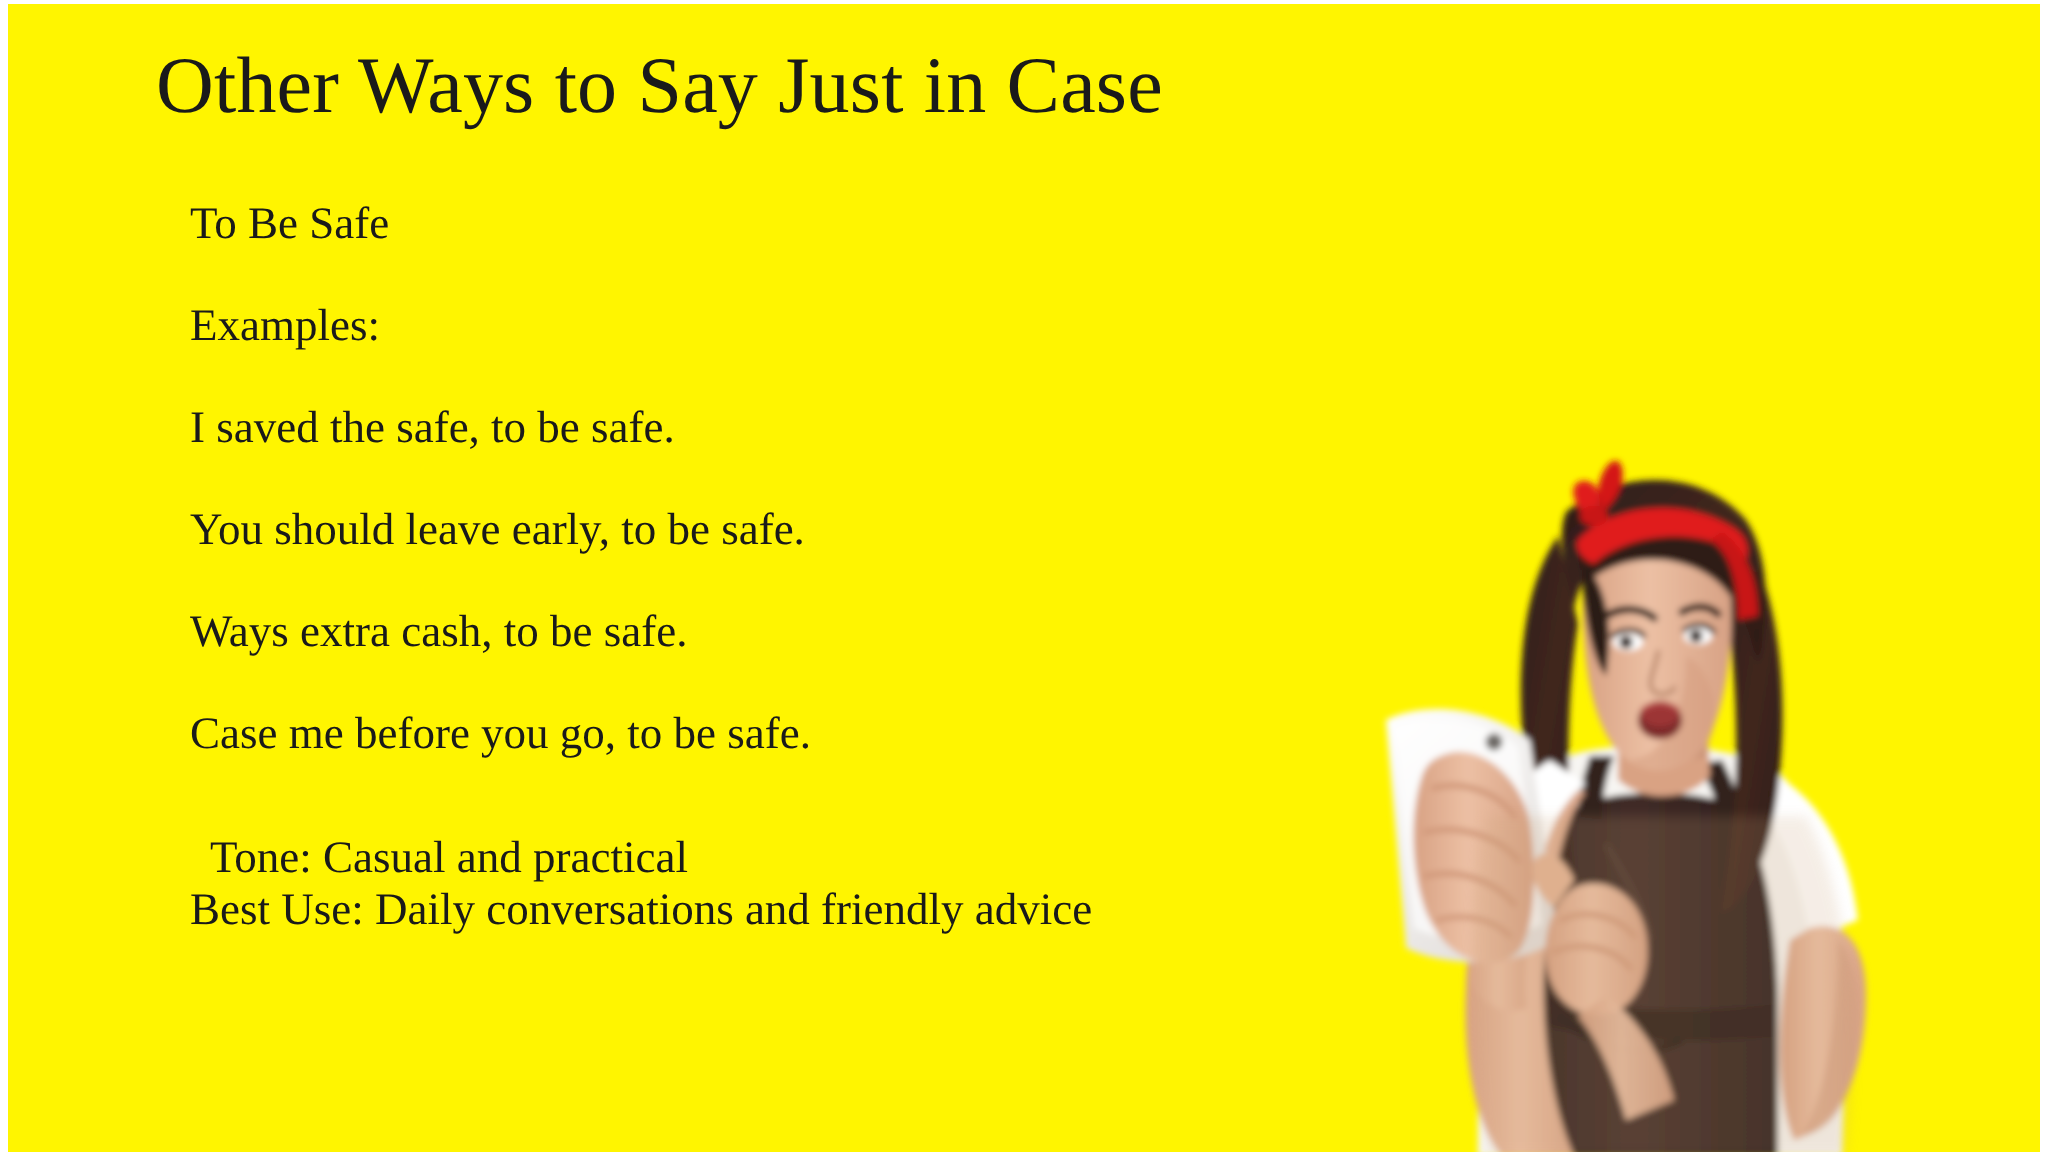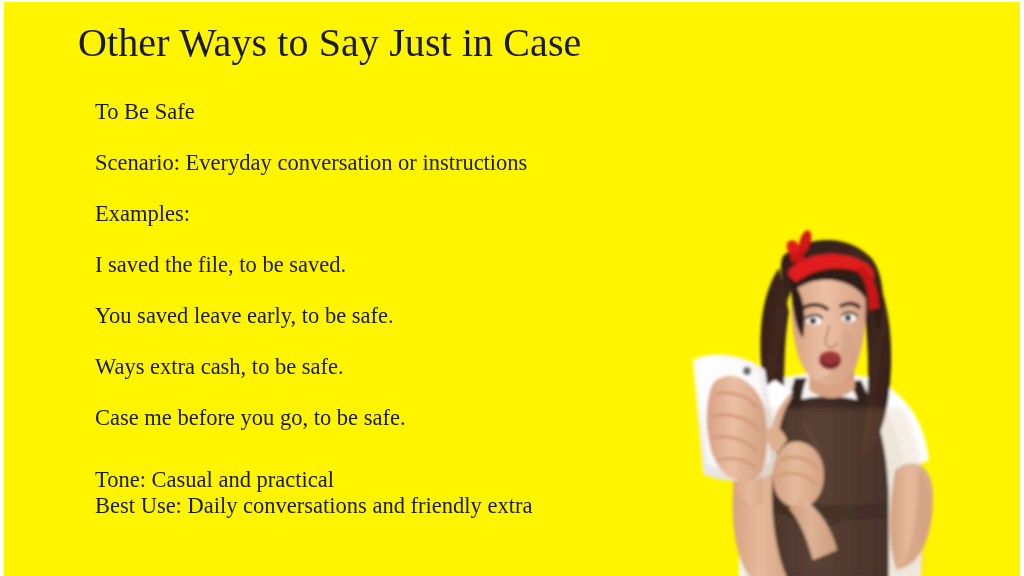--- a/index.html
+++ b/index.html
@@ -51,20 +51,21 @@
     font-size: 22.5px;
     line-height: 51px;
     color: #1a1a1a;
     white-space: nowrap;
   }
   .line.tight {
     line-height: 26px;
   }
   .line.gap-before {
     margin-top: 24px;
+    margin-left: 10px;
   }
 
   
   #person {
     position: absolute;
     left: 679px;
     top: 206px;
     width: 258px;
     height: 370px;
   }
@@ -78,31 +79,30 @@
 <body>
 
 <div id="slide">
   <div id="canvas">
 
     <div id="title">Other Ways to Say Just in Case</div>
 
     <div id="body">
       <div class="line">To Be Safe</div>
 
-      <div class="line">Scenario: Everyday conversation or instructions</div>
 
       <div class="line">Examples:</div>
 
-      <div class="line">I saved the file, to be saved.</div>
-      <div class="line">You saved leave early, to be safe.</div>
+      <div class="line">I saved the safe, to be safe.</div>
+      <div class="line">You should leave early, to be safe.</div>
       <div class="line">Ways extra cash, to be safe.</div>
       <div class="line">Case me before you go, to be safe.</div>
 
       <div class="line tight gap-before">Tone: Casual and practical</div>
-      <div class="line tight">Best Use: Daily conversations and friendly extra</div>
+      <div class="line tight">Best Use: Daily conversations and friendly advice</div>
     </div>
 
     <div id="person">
       <svg viewBox="0 0 258 370" xmlns="http://www.w3.org/2000/svg" aria-hidden="true">
         <defs>
           <linearGradient id="skinShade" x1="0" y1="0" x2="1" y2="0">
             <stop offset="0%" stop-color="#d8a183"></stop>
             <stop offset="45%" stop-color="#ecc0a4"></stop>
             <stop offset="100%" stop-color="#d7a184"></stop>
           </linearGradient>

